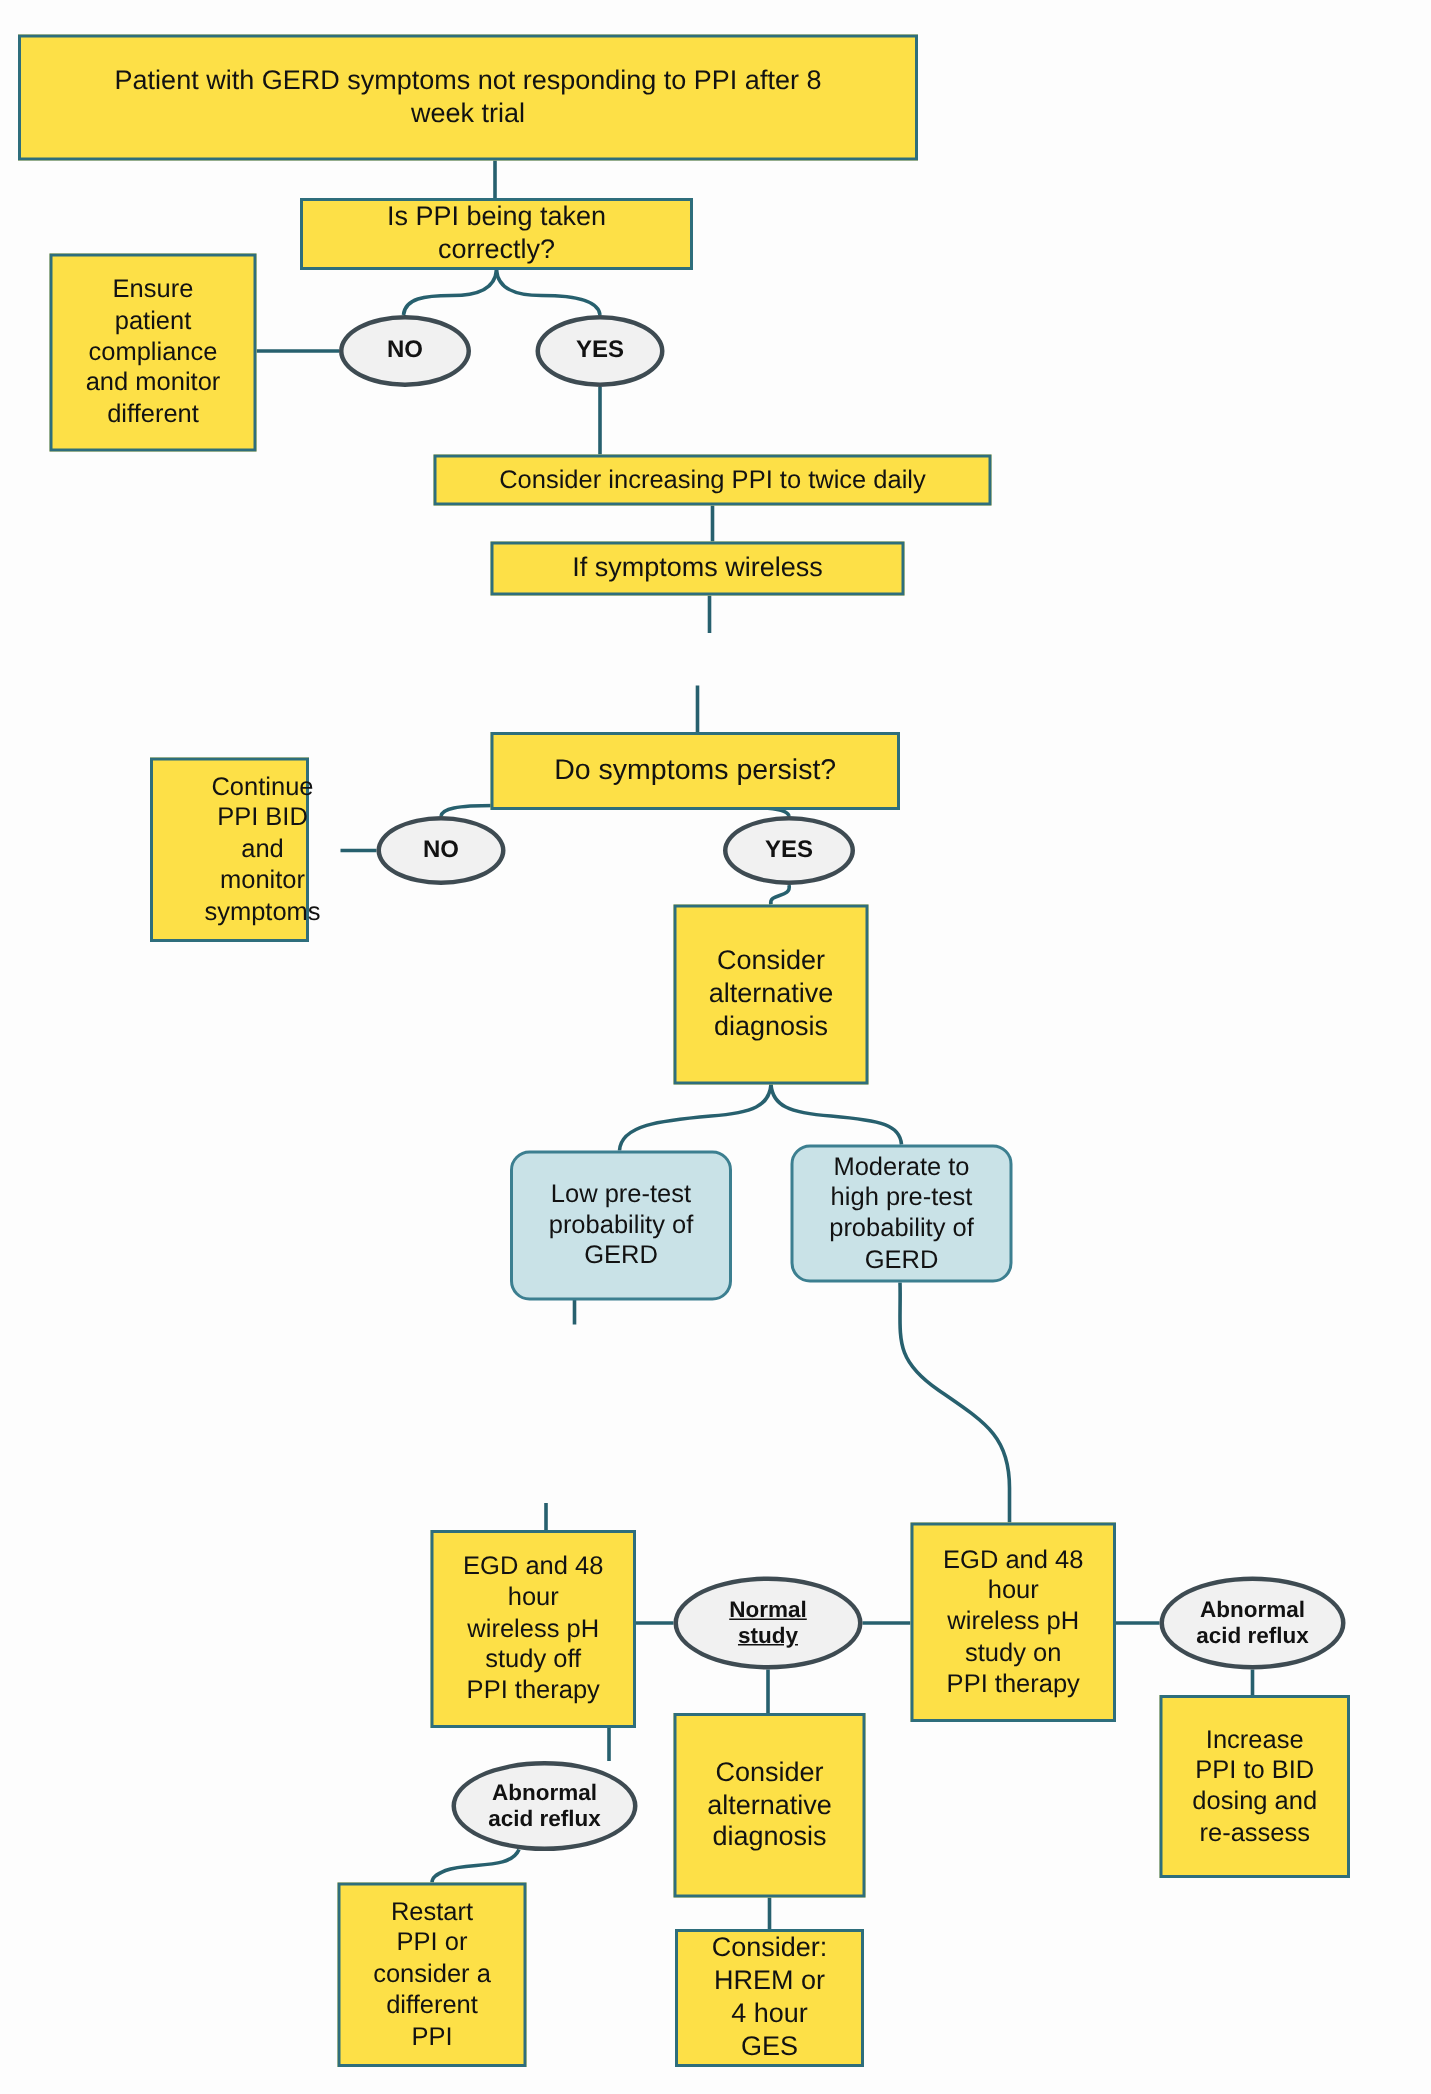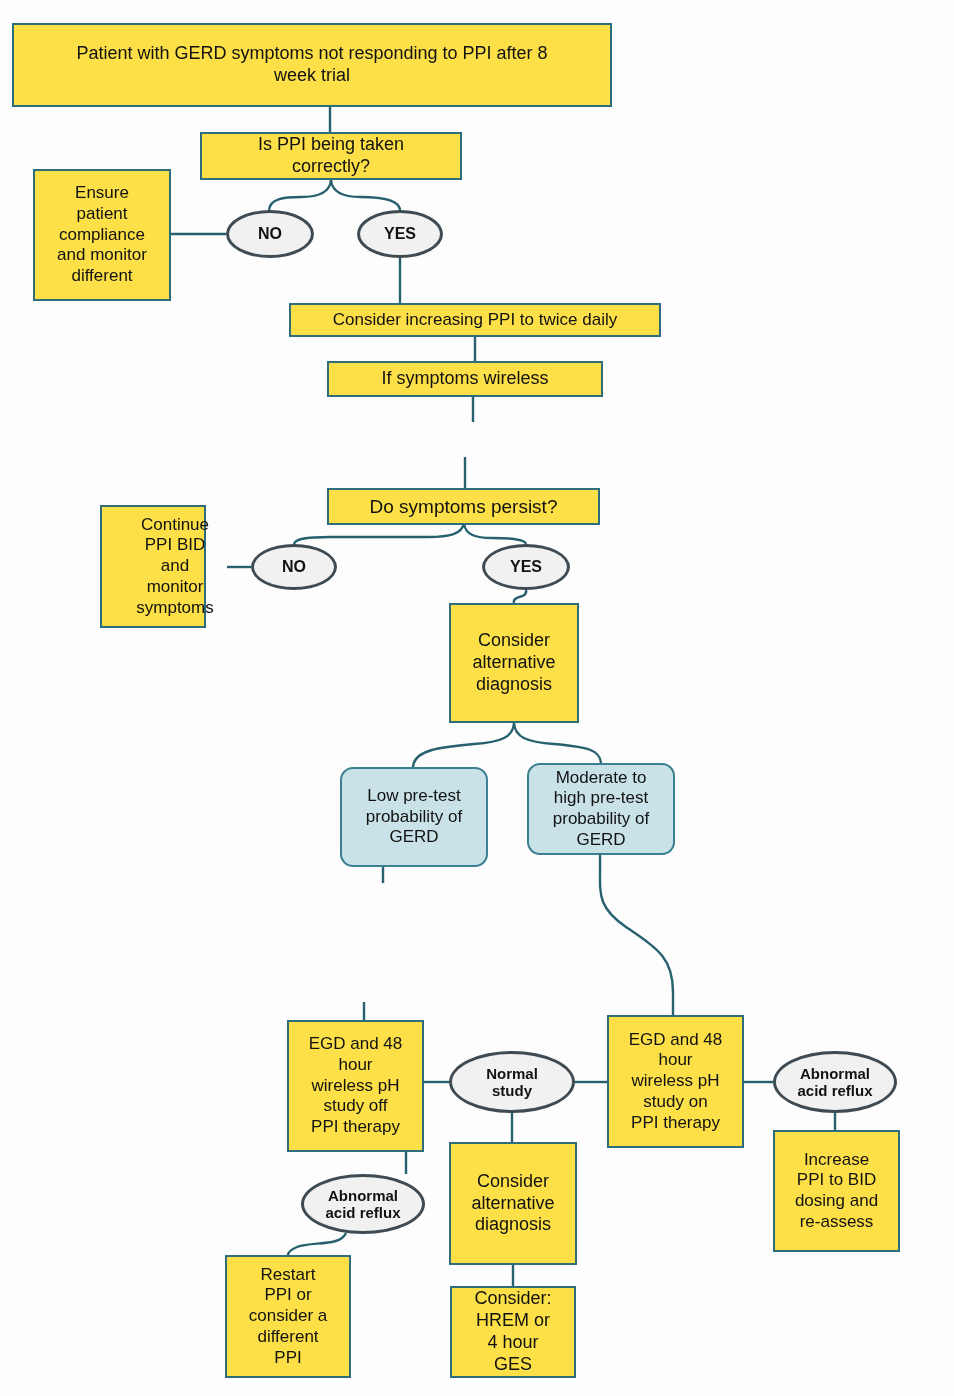--- a/index.html
+++ b/index.html
@@ -86,21 +86,21 @@
 
   <div class="node oval" style="left:226px; top:210px; width:88px; height:48px;">NO</div>
 
   <div class="node oval" style="left:357px; top:210px; width:86px; height:48px;">YES</div>
 
   <div class="node box" style="left:289px; top:303px; width:372px; height:34px;">Consider increasing PPI to twice daily</div>
 
   <div class="node box fs18" style="left:327px; top:361px; width:276px; height:36px;">If symptoms wireless</div>
 
 
-  <div class="node box fs19" style="left:327px; top:488px; width:273px; height:37px;">Do symptoms persist?</div>
+  <div class="node box fs19" style="left:327px; top:488px; width:273px; height:52px;">Do symptoms persist?</div>
 
   <div class="node box" style="left:100px; top:505px; width:106px; height:123px;padding-left:48px;">Continue
 PPI BID
 and
 monitor
 symptoms</div>
 
   <div class="node oval" style="left:251px; top:544px; width:86px; height:46px;">NO</div>
 
   <div class="node oval" style="left:482px; top:544px; width:88px; height:46px;">YES</div>
@@ -118,21 +118,21 @@
 probability of
 GERD</div>
 
 
   <div class="node box" style="left:287px; top:1020px; width:137px; height:132px;">EGD and 48
 hour
 wireless pH
 study off
 PPI therapy</div>
 
-  <div class="node oval fs15" style="left:449px; top:1051px; width:126px; height:62px;">Normal
+  <div class="node oval fs15" style="left:449px; top:1051px; width:126px; height:62px;text-decoration:underline;">Normal
 study</div>
 
   <div class="node box" style="left:607px; top:1015px; width:137px; height:133px;">EGD and 48
 hour
 wireless pH
 study on
 PPI therapy</div>
 
   <div class="node oval fs15" style="left:773px; top:1051px; width:124px; height:62px;">Abnormal
 acid reflux</div>

